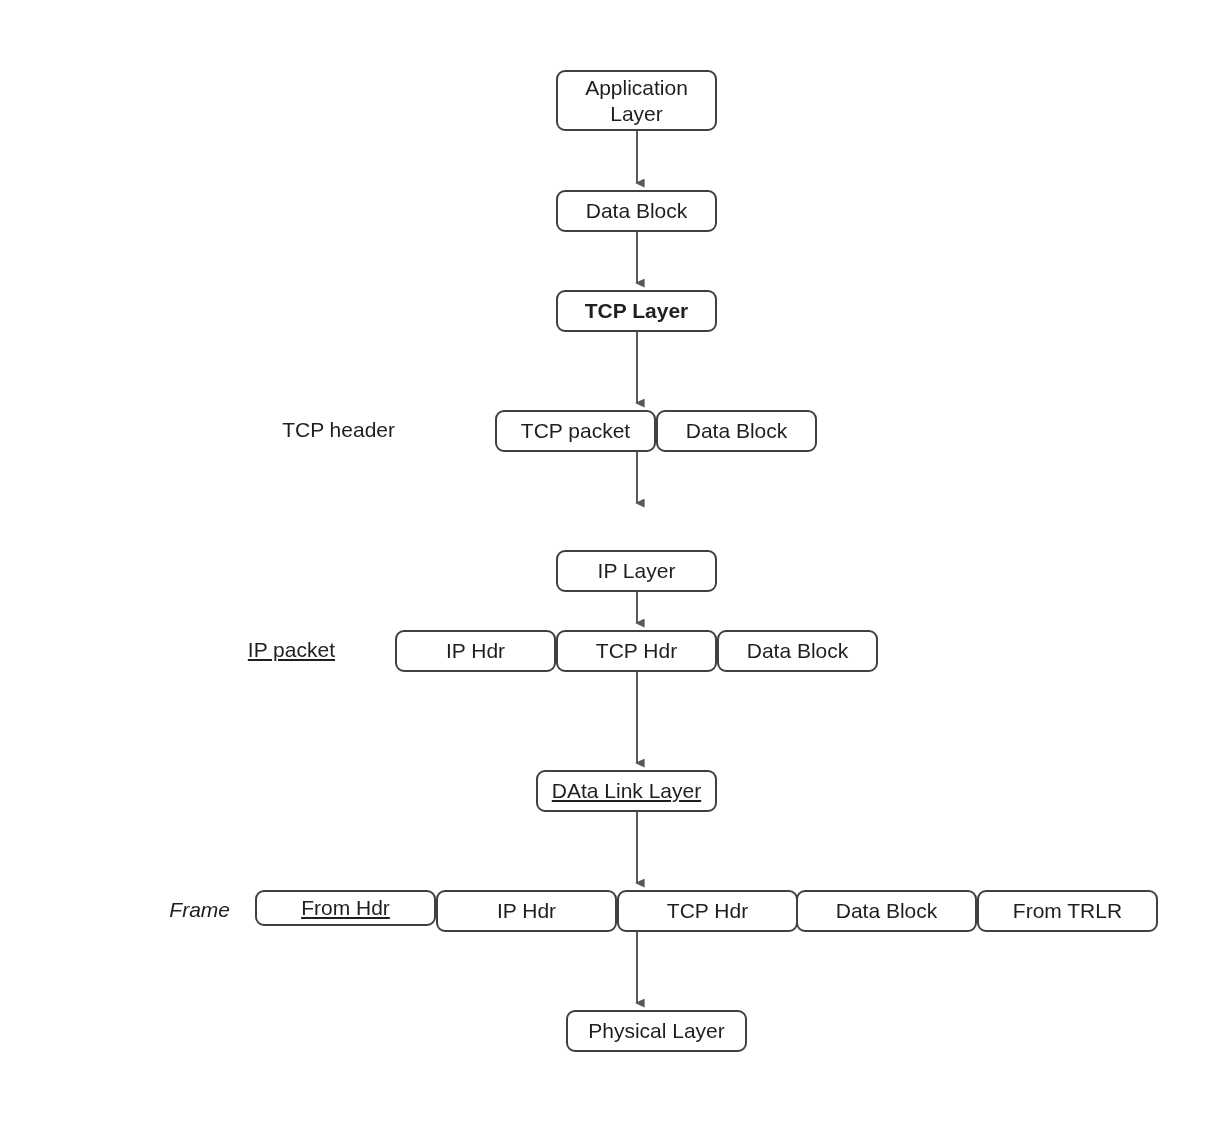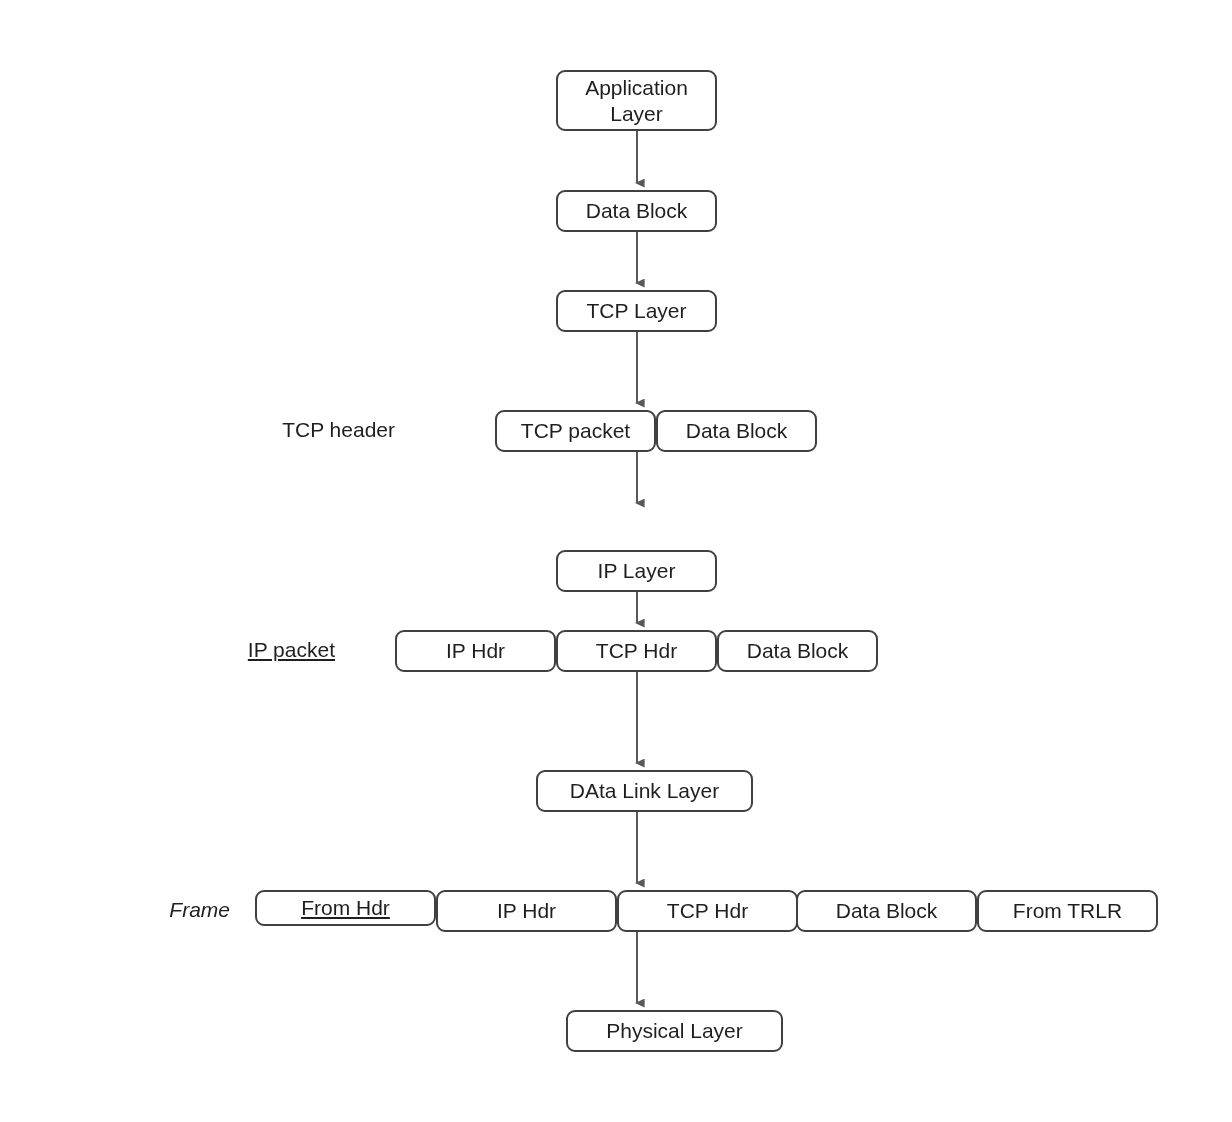--- a/index.html
+++ b/index.html
@@ -73,27 +73,27 @@
     <line x1="637" y1="672" x2="637" y2="763" stroke="#595959" stroke-width="2" marker-end="url(#arrowhead)"></line>
     <line x1="637" y1="812" x2="637" y2="883" stroke="#595959" stroke-width="2" marker-end="url(#arrowhead)"></line>
     <line x1="637" y1="932" x2="637" y2="1003" stroke="#595959" stroke-width="2" marker-end="url(#arrowhead)"></line>
   </svg>
 
   <div class="node" style="left:556px; top:70px; width:161px; height:61px;">Application
 Layer</div>
 
   <div class="node" style="left:556px; top:190px; width:161px; height:42px;">Data Block</div>
 
-  <div class="node" style="left:556px; top:290px; width:161px; height:42px;">TCP Layer</div>
+  <div class="node" style="left:556px; top:290px; width:161px; height:42px;font-weight:bold;">TCP Layer</div>
 
   <div class="node" style="left:556px; top:510px; width:161px; height:42px;margin-top:40px;">IP Layer</div>
 
-  <div class="node" style="left:536px; top:770px; width:217px; height:42px;">DAta Link Layer</div>
+  <div class="node" style="left:536px; top:770px; width:181px; height:42px;text-decoration:underline;">DAta Link Layer</div>
 
-  <div class="node" style="left:566px; top:1010px; width:217px; height:42px;">Physical Layer</div>
+  <div class="node" style="left:566px; top:1010px; width:181px; height:42px;">Physical Layer</div>
 
   <div class="label right" style="left:195px; top:418px; width:200px;">TCP header</div>
 
   <div class="node" style="left:495px; top:410px; width:161px; height:42px;">TCP packet</div>
   <div class="node" style="left:656px; top:410px; width:161px; height:42px;">Data Block</div>
 
   <div class="label right" style="left:135px; top:638px; width:200px;text-decoration:underline;">IP packet</div>
 
   <div class="node" style="left:395px; top:630px; width:161px; height:42px;">IP Hdr</div>
   <div class="node" style="left:556px; top:630px; width:161px; height:42px;">TCP Hdr</div>

